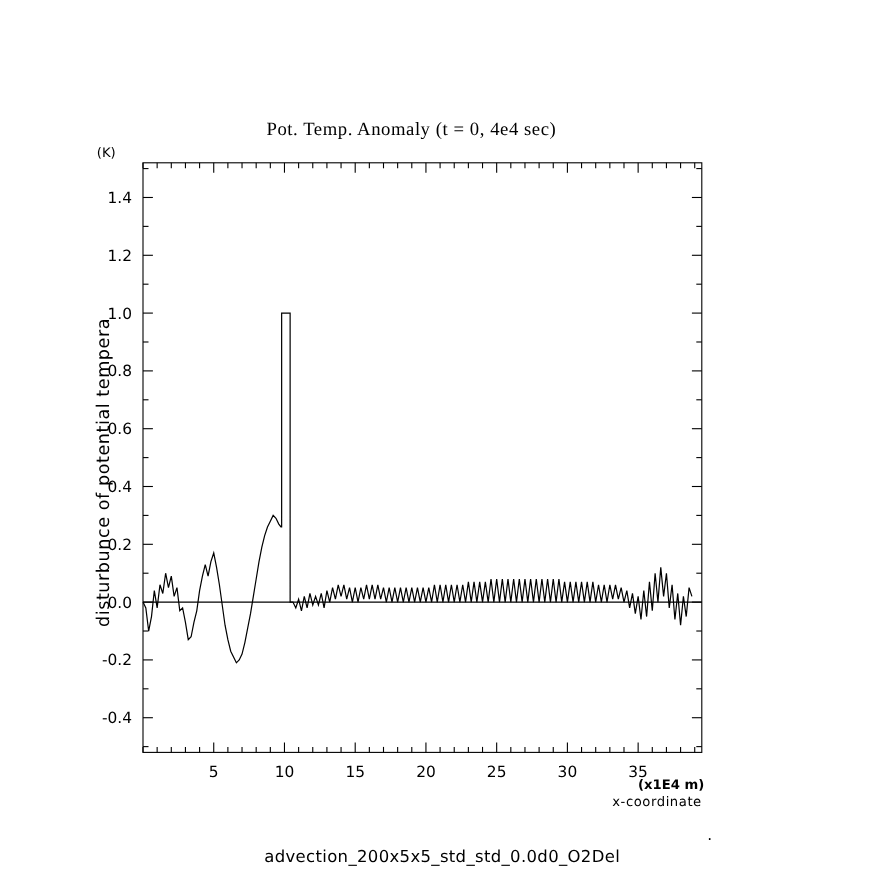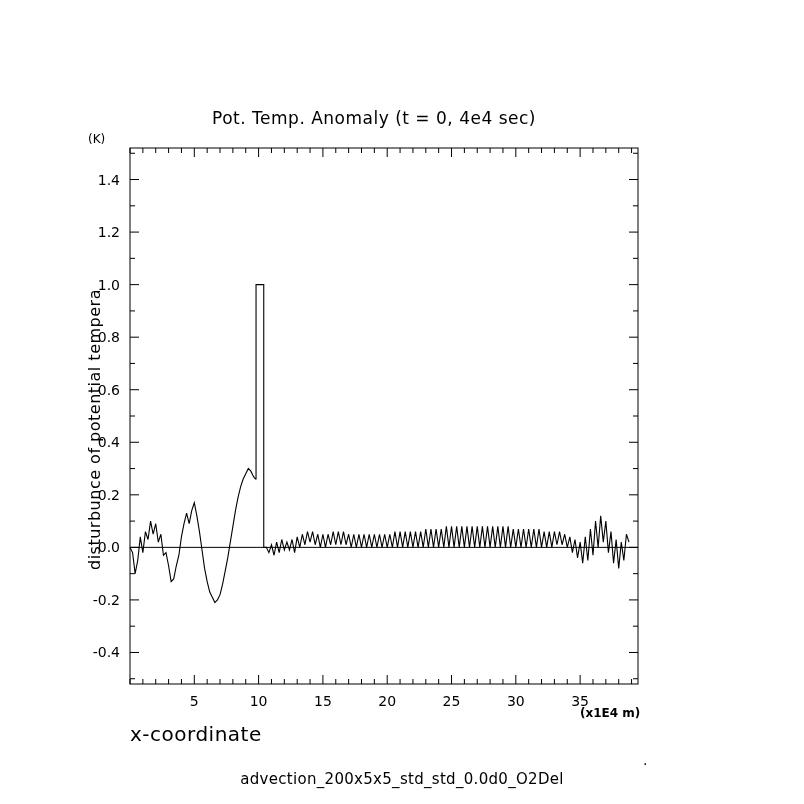--- a/index.html
+++ b/index.html
@@ -24,20 +24,21 @@
   }
   .title {
     position: absolute;
     left: 0;
     top: 108px;
     width: 748px;
     text-align: center;
     font-size: 17px;
     letter-spacing: 0.5px;
     white-space: pre;
+    font-family: Liberation Serif, serif;
   }
   .unit-top {
     position: absolute;
     left: 88px;
     top: 132px;
     font-size: 12px;
     white-space: pre;
   }
   .unit-right {
     position: absolute;
@@ -45,22 +46,22 @@
     top: 706px;
     font-size: 12px;
     white-space: pre;
     font-weight: bold;
   }
   .xlabel {
     position: absolute;
     left: 130px;
     top: 722px;
     width: 508px;
-    text-align: left;
-    font-size: 20px;
+    text-align: right;
+    font-size: 12px;
     letter-spacing: 0.5px;
     white-space: pre;
   }
   .ylabel {
     position: absolute;
     left: -116px;
     top: 420px;
     width: 420px;
     text-align: center;
     font-size: 16px;

